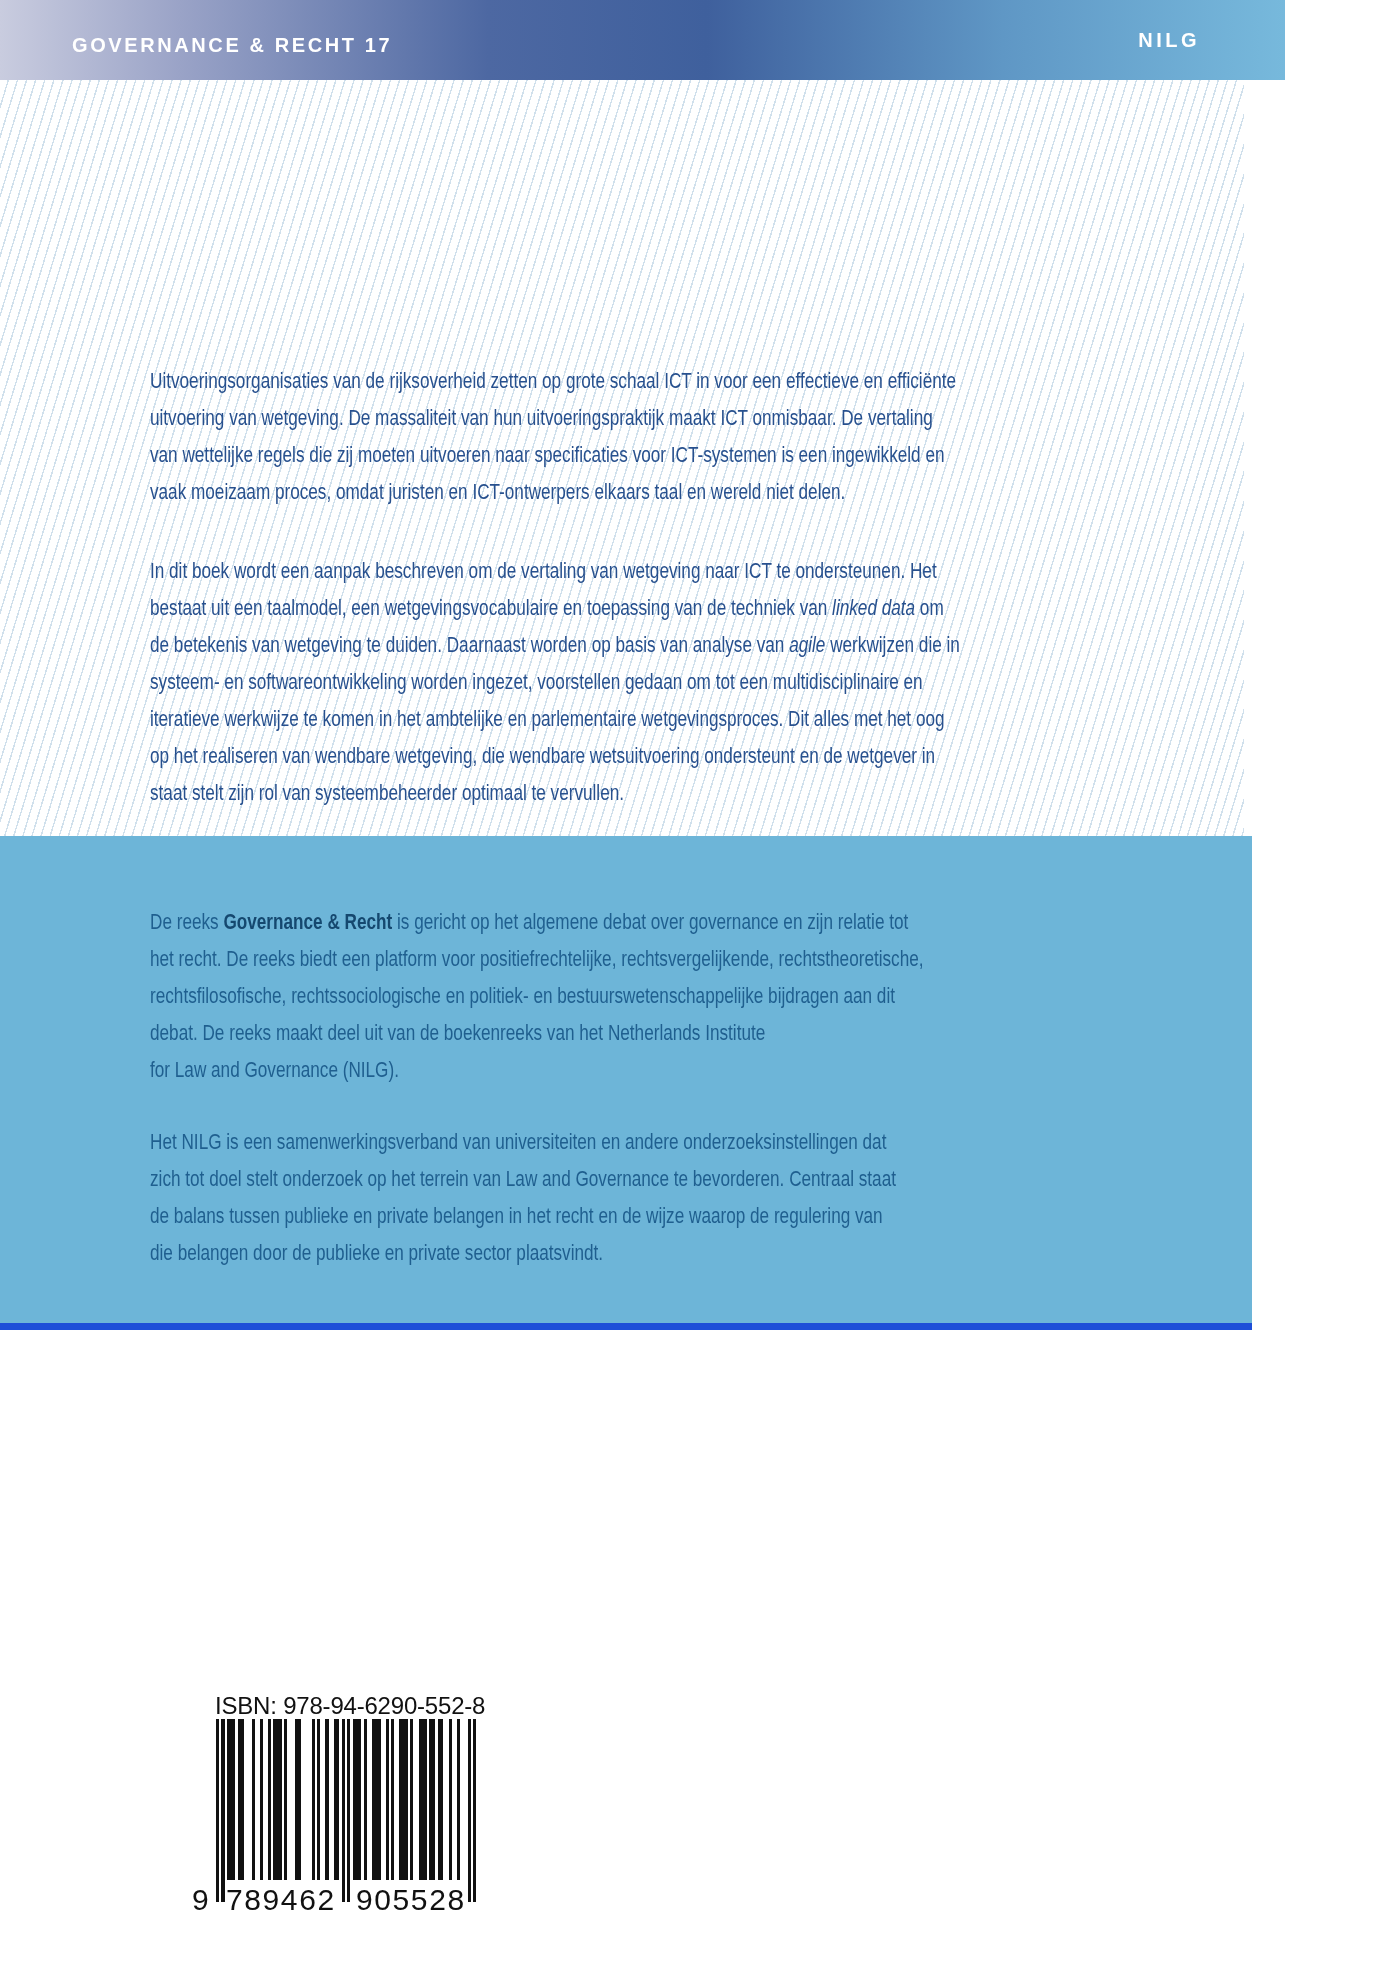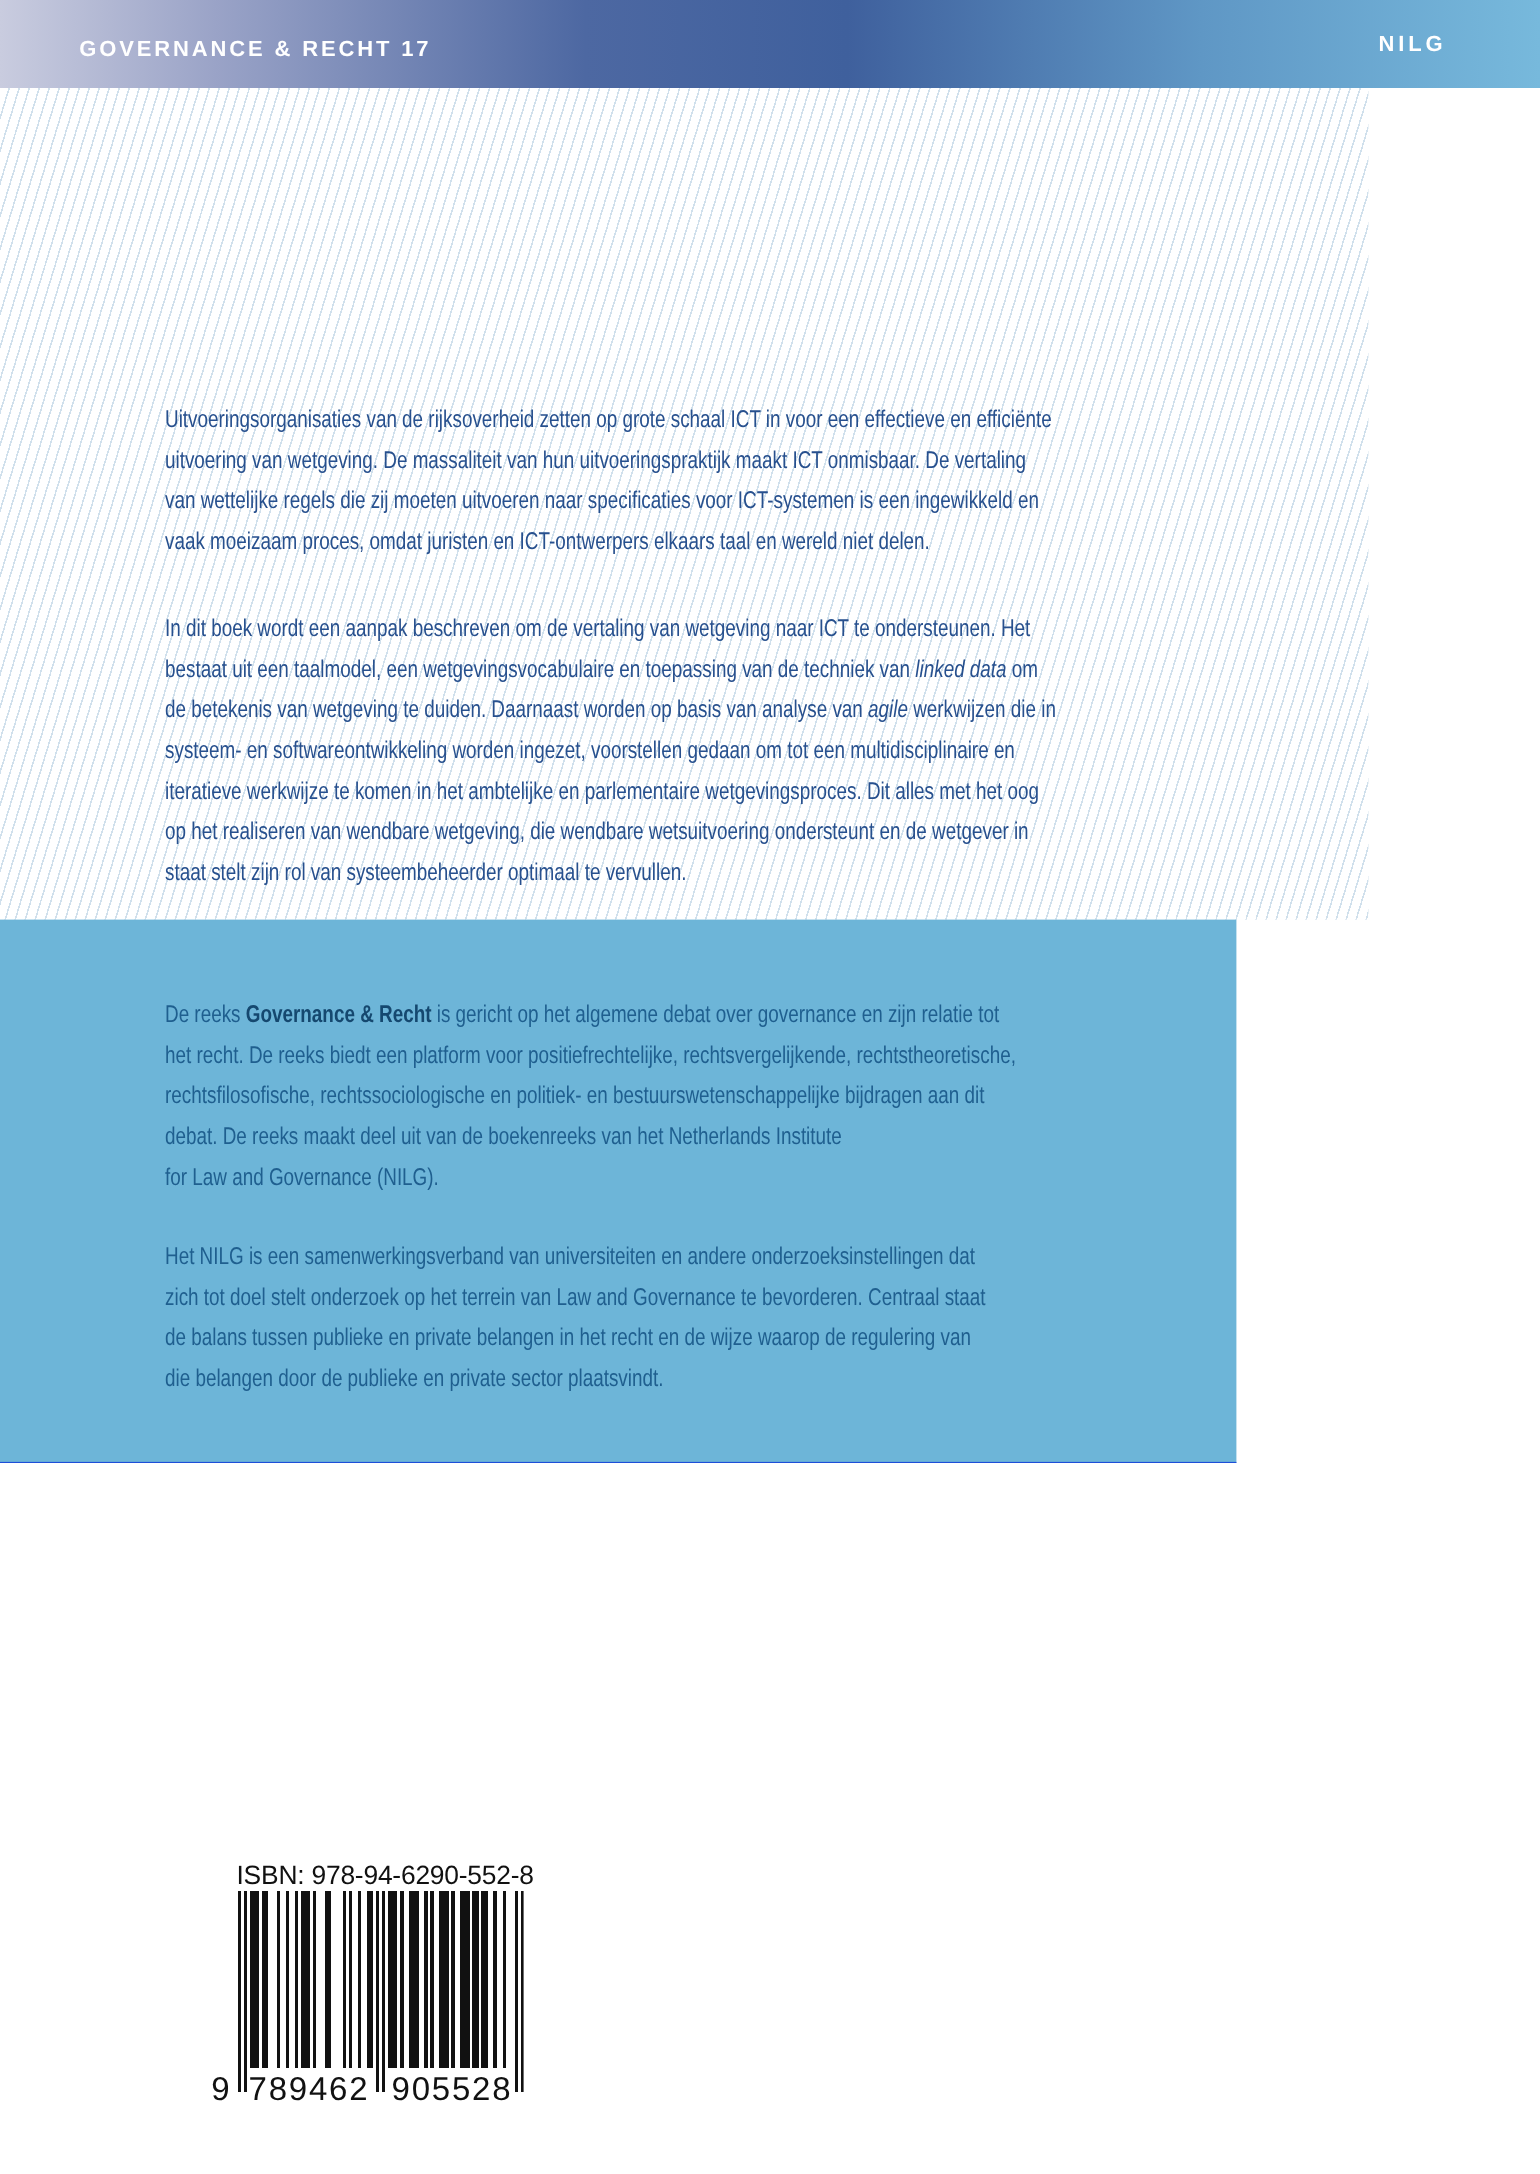--- a/index.html
+++ b/index.html
@@ -5,21 +5,21 @@
   html,body{margin:0;padding:0;background:#ffffff;}
   .page{
     position:relative;
     width:1400px;height:1976px;
     font-family:"Liberation Sans","DejaVu Sans",sans-serif;
     overflow:hidden;
     background:#ffffff;
   }
   
   .topbar{
-    position:absolute;left:0;top:0;width:1400px;height:80px;
+    position:absolute;left:0;top:0;width:1285px;height:80px;
     background:linear-gradient(90deg,
       var(--hg0) 0%, var(--hg1) 14%, var(--hg2) 38%,
       var(--hg3) 55%, var(--hg4) 78%, var(--hg5) 100%);
     color:var(--header_text);
   }
   .topbar .series-title{
     position:absolute;left:72px;top:0;height:80px;
     display:flex;align-items:center;padding-top:10px;box-sizing:border-box;
     font-size:20px;font-weight:700;letter-spacing:2.6px;
   }
@@ -33,23 +33,23 @@
     position:absolute;left:0;top:80px;width:1244px;height:756px;
     background:repeating-linear-gradient(107deg,
       #ffffff 0px,#ffffff 7.3px,
       var(--stripe_line) 7.3px,var(--stripe_line) 8.7px);
     box-sizing:border-box;
     padding:282px 0 0 150px;
     color:var(--synopsis_text);
   }
   
   .band{
-    position:absolute;left:0;top:836px;width:1124px;height:494px;
+    position:absolute;left:0;top:836px;width:1252px;height:494px;
     background:var(--band_bg);
-    border-bottom:1px solid #1d4ed8;
+    border-bottom:7px solid #1d4ed8;
     box-sizing:border-box;
     padding:67px 0 0 150px;
     color:var(--band_text);
   }
   
   .para{
     transform:scaleX(0.78);
     transform-origin:0 0;
     font-size:22px;
   }

